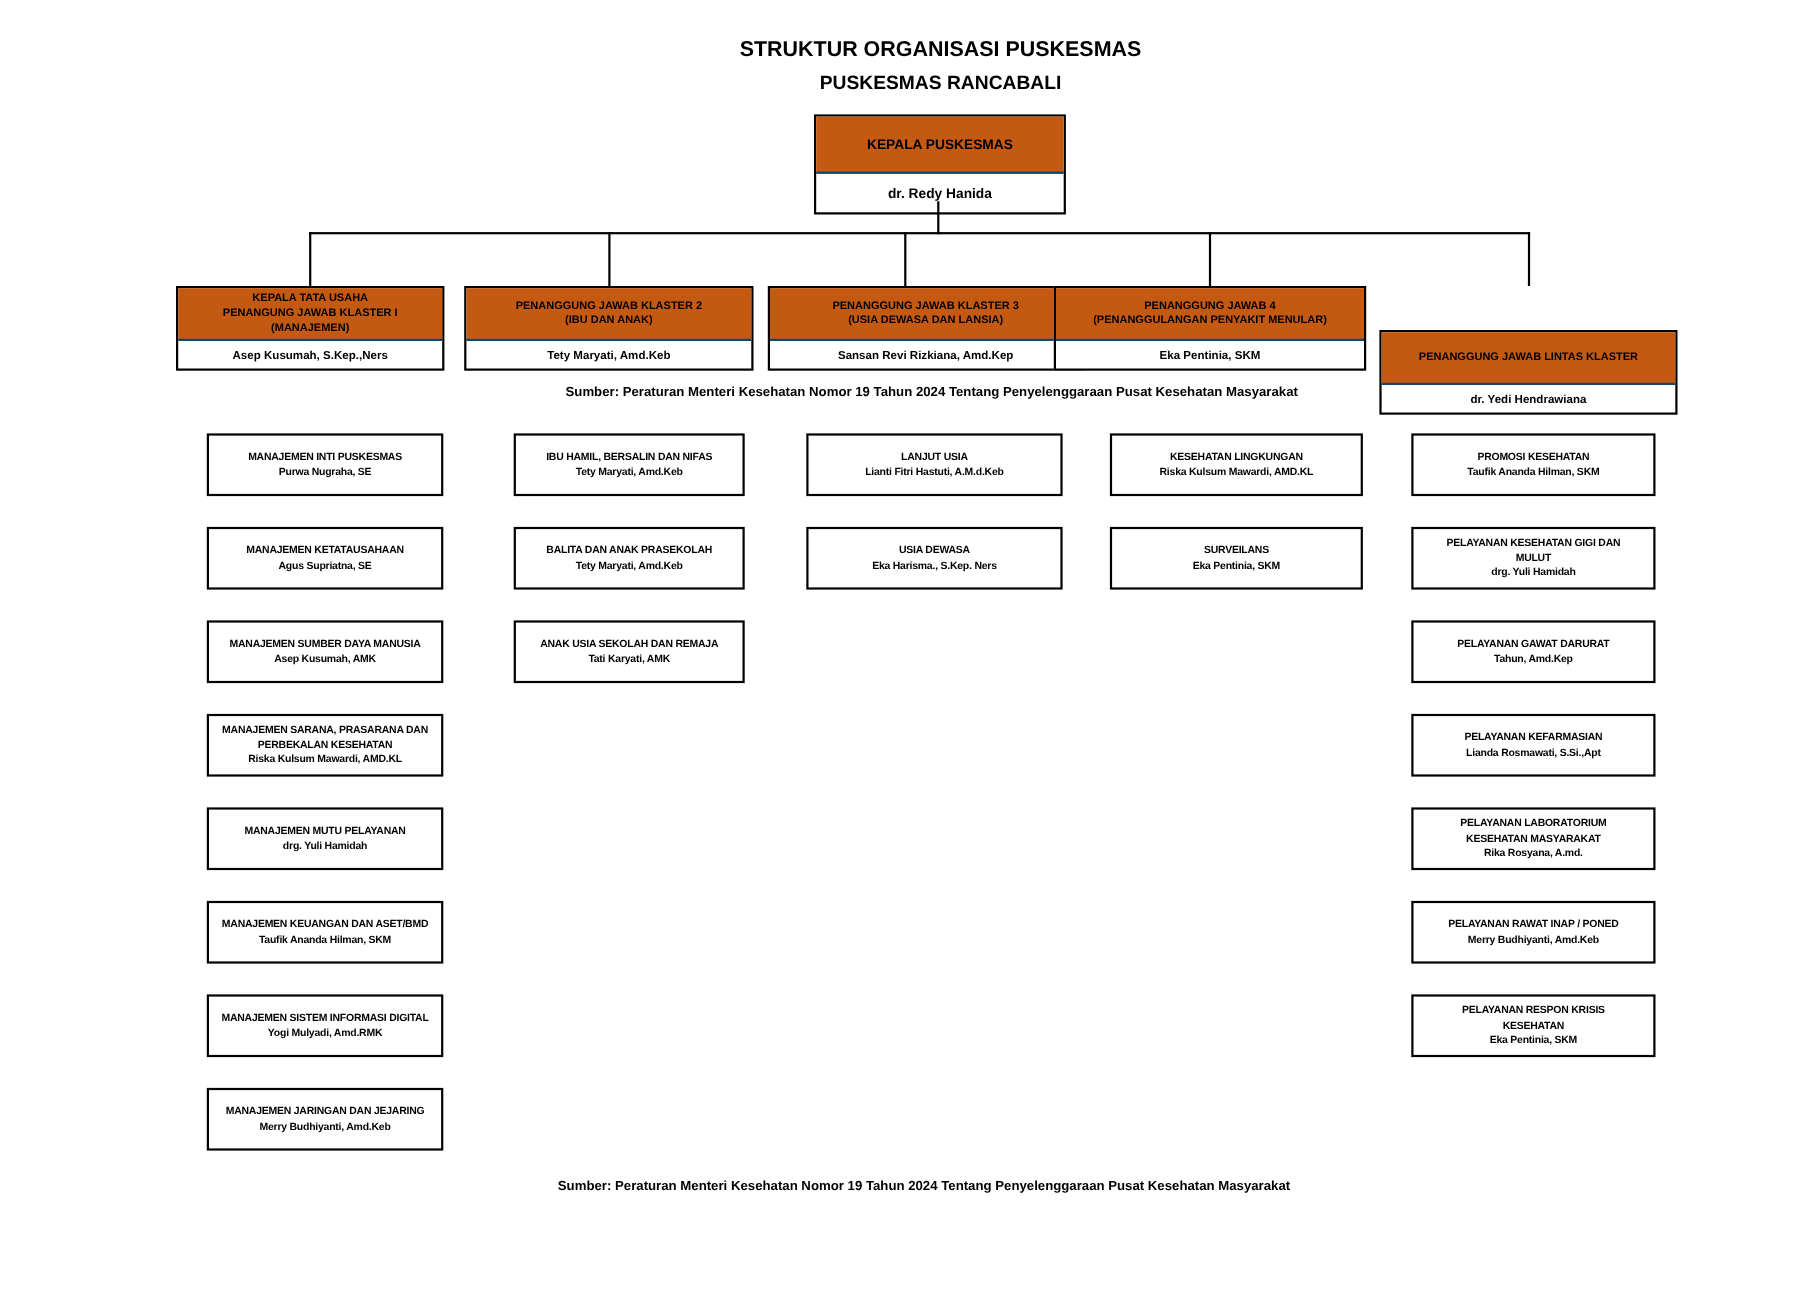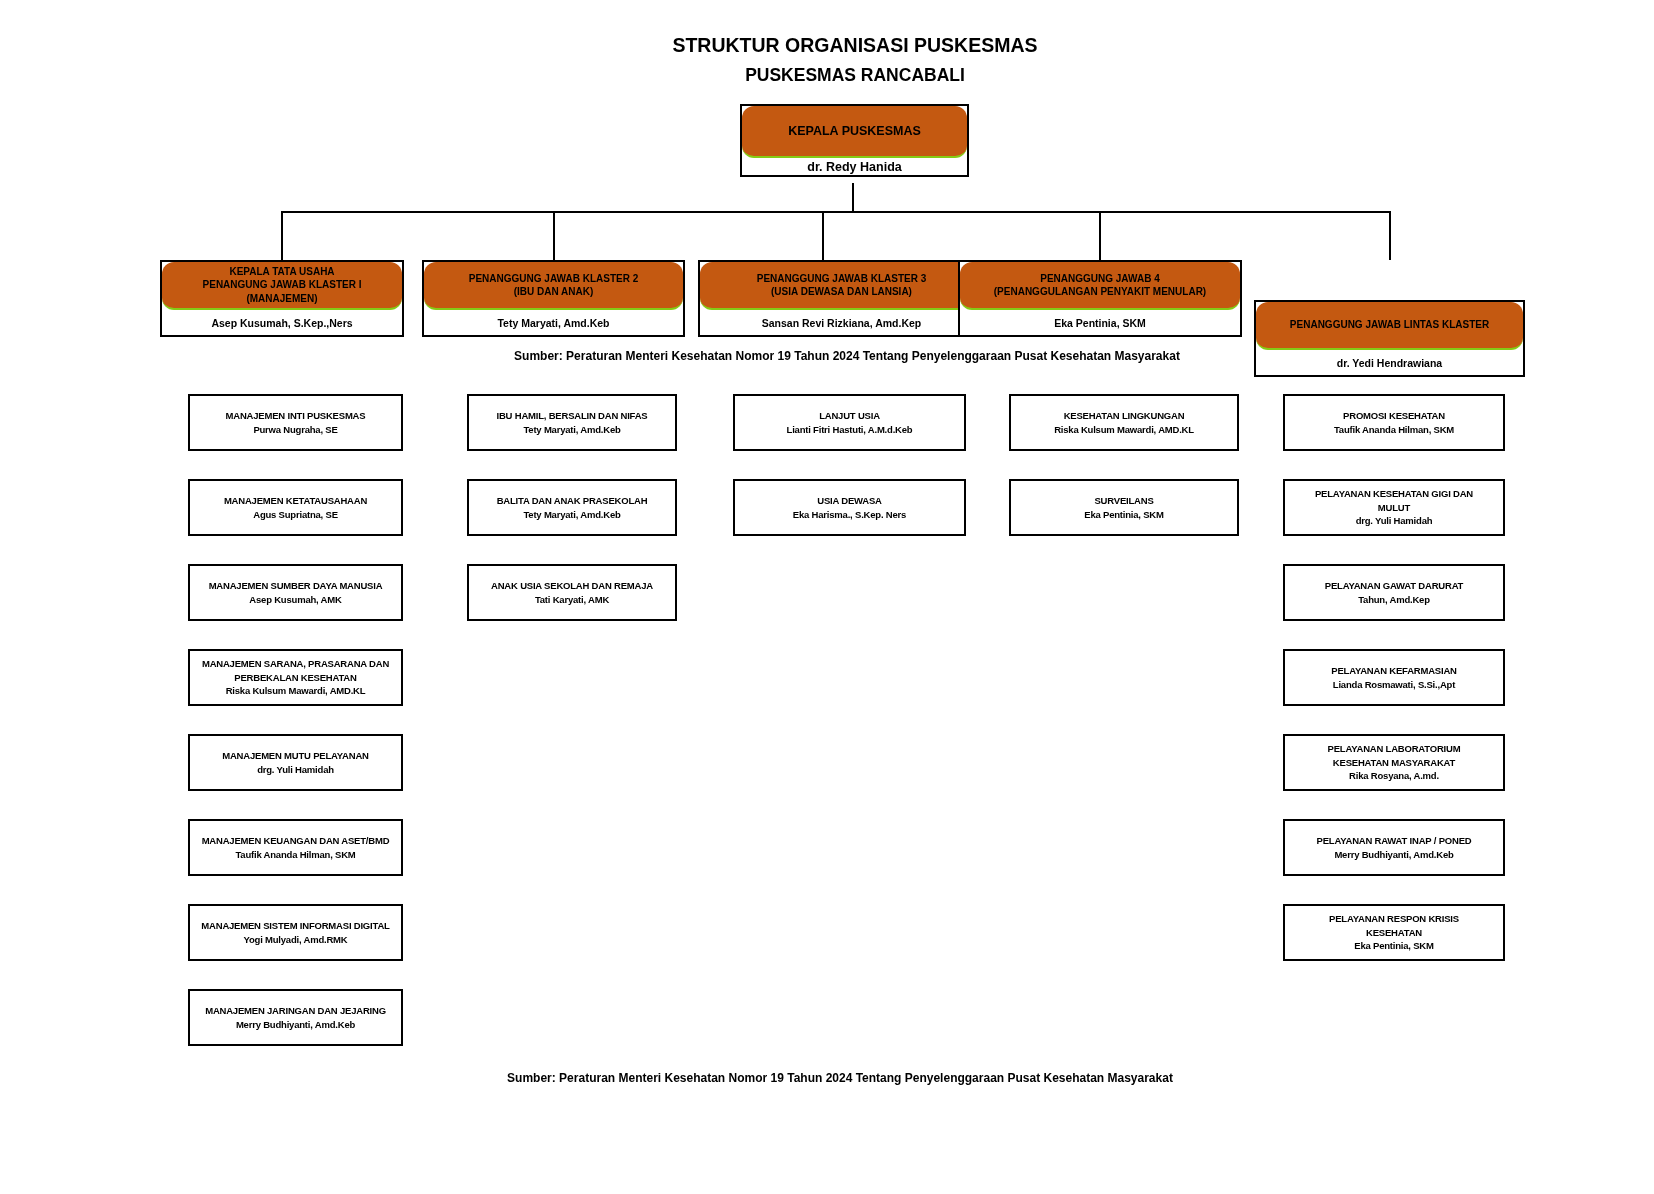--- a/index.html
+++ b/index.html
@@ -11,26 +11,26 @@
   #page-title{top:34px;left:855px;font-size:19.5px;}
   #page-subtitle{top:65px;left:855px;font-size:17.5px;}
   .src{font-size:12px;}
   #source-top{top:349px;left:847px;}
   #source-bottom{top:1071px;left:840px;}
 
   
   .hbox{position:absolute;border:2px solid #000;background:#fff;box-sizing:border-box;}
   #head-box{left:740px;top:104px;width:229px;}
   #head-box .bhead{height:50px;font-size:12.5px;}
-  #head-box .bname{height:17px;font-size:12.5px;}
+  #head-box .bname{height:35px;font-size:12.5px;}
 
   .bhead{
-    background:var(--orange,#C45911);border-bottom:2px solid #84cc16;
+    background:var(--orange,#C45911);border-bottom:2px solid #0c4a6e;
     display:flex;align-items:center;justify-content:center;text-align:center;
-    white-space:pre-line;line-height:1.3;padding:0 4px;border-radius:12px;
+    white-space:pre-line;line-height:1.3;padding:0 4px;
   }
   .bname{display:flex;align-items:center;justify-content:center;text-align:center;}
 
   
   .branch{position:absolute;top:260px;border:2px solid #000;background:#fff;box-sizing:border-box;}
   .branch .bhead{height:46px;font-size:10px;line-height:1.35;}
   .branch .bname{height:25px;font-size:10.5px;}
   #branch-1{left:160px;width:244px;}
   #branch-2{left:422px;width:263px;}
   #branch-3{left:698px;width:287px;}

